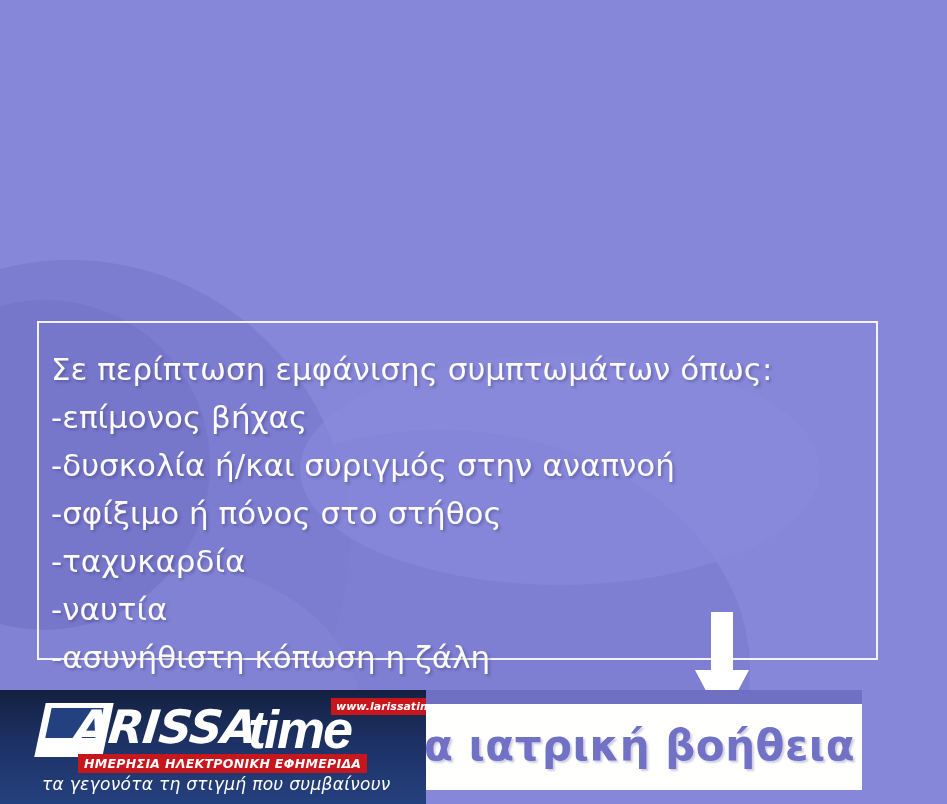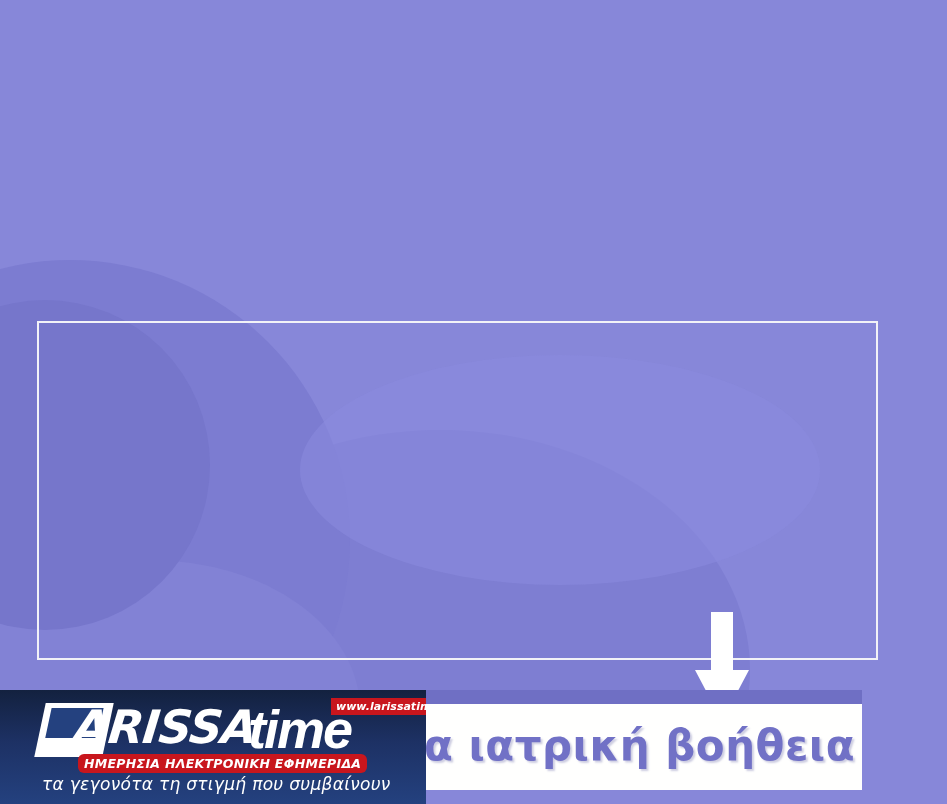--- a/index.html
+++ b/index.html
@@ -159,21 +159,20 @@
     position:absolute;left:62px;top:56px;
     background:#c8161d;
     color:#ffffff;
     font-family:"DejaVu Sans", sans-serif;
     font-weight:bold;font-style:italic;
     font-size:12.5px;
     padding:2px 6px;
     letter-spacing:.3px;
     white-space:nowrap;
     z-index:2;
-    border-radius:6px;
   }
   .logo-tagline{
     position:absolute;left:26px;top:76px;
     width:360px;
     text-align:left;
     color:#ffffff;
     font-family:"DejaVu Sans", sans-serif;
     font-style:italic;
     font-size:17px;
     letter-spacing:.3px;
@@ -223,20 +222,27 @@
     <div class="blob blob-b"></div>
     <div class="blob blob-d"></div>
     <div class="blob blob-a"></div>
     <div class="blob blob-e"></div>
     <div class="blob blob-c"></div>
     <div class="blob blob-f"></div>
   </div>
 
 
   <div class="symptom-box"></div>
+  <div class="symptom-text">Σε περίπτωση εμφάνισης συμπτωμάτων όπως:
+-επίμονος βήχας
+-δυσκολία ή/και συριγμός στην αναπνοή
+-σφίξιμο ή πόνος στο στήθος
+-ταχυκαρδία
+-ναυτία
+-ασυνήθιστη κόπωση η ζάλη</div>
 
   <div class="arrow">
     <svg width="56" height="110" viewBox="0 0 56 110" xmlns="http://www.w3.org/2000/svg">
       <polygon points="17,0 39,0 39,58 55,58 28,109 1,58 17,58" fill="#ffffff"></polygon>
     </svg>
   </div>
 
   <div class="banner-strip"></div>
 
   <div class="banner">

